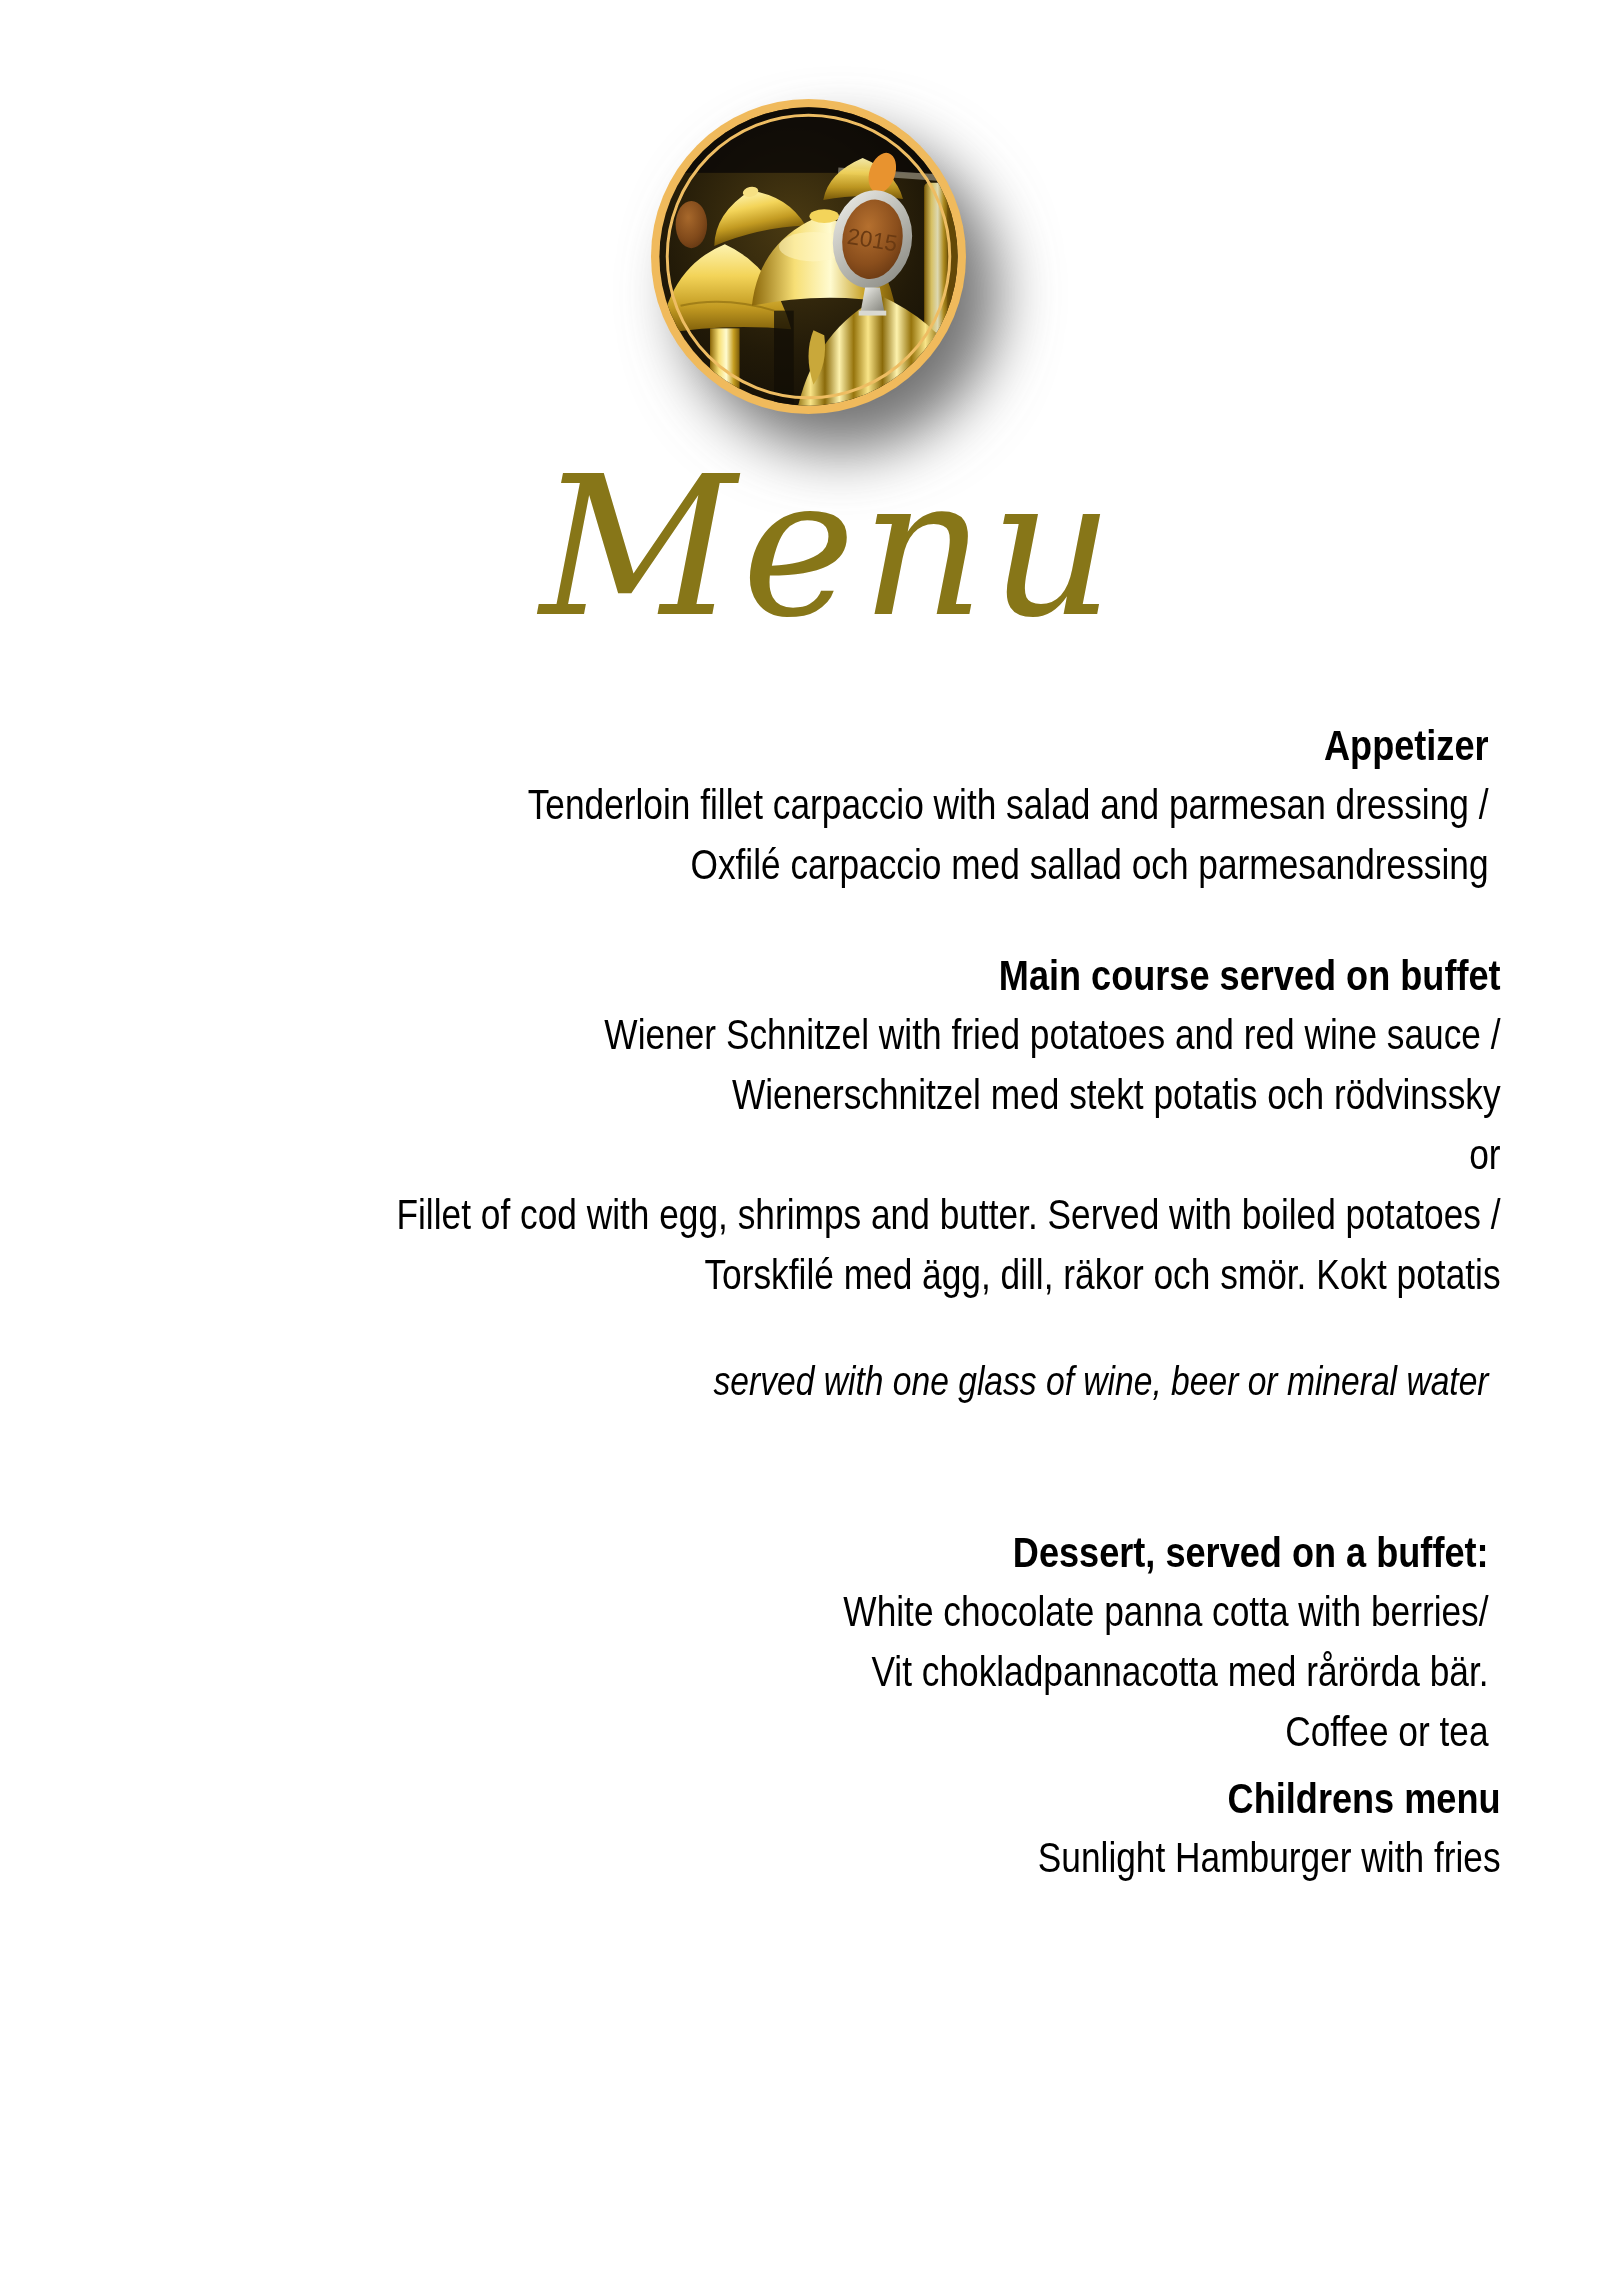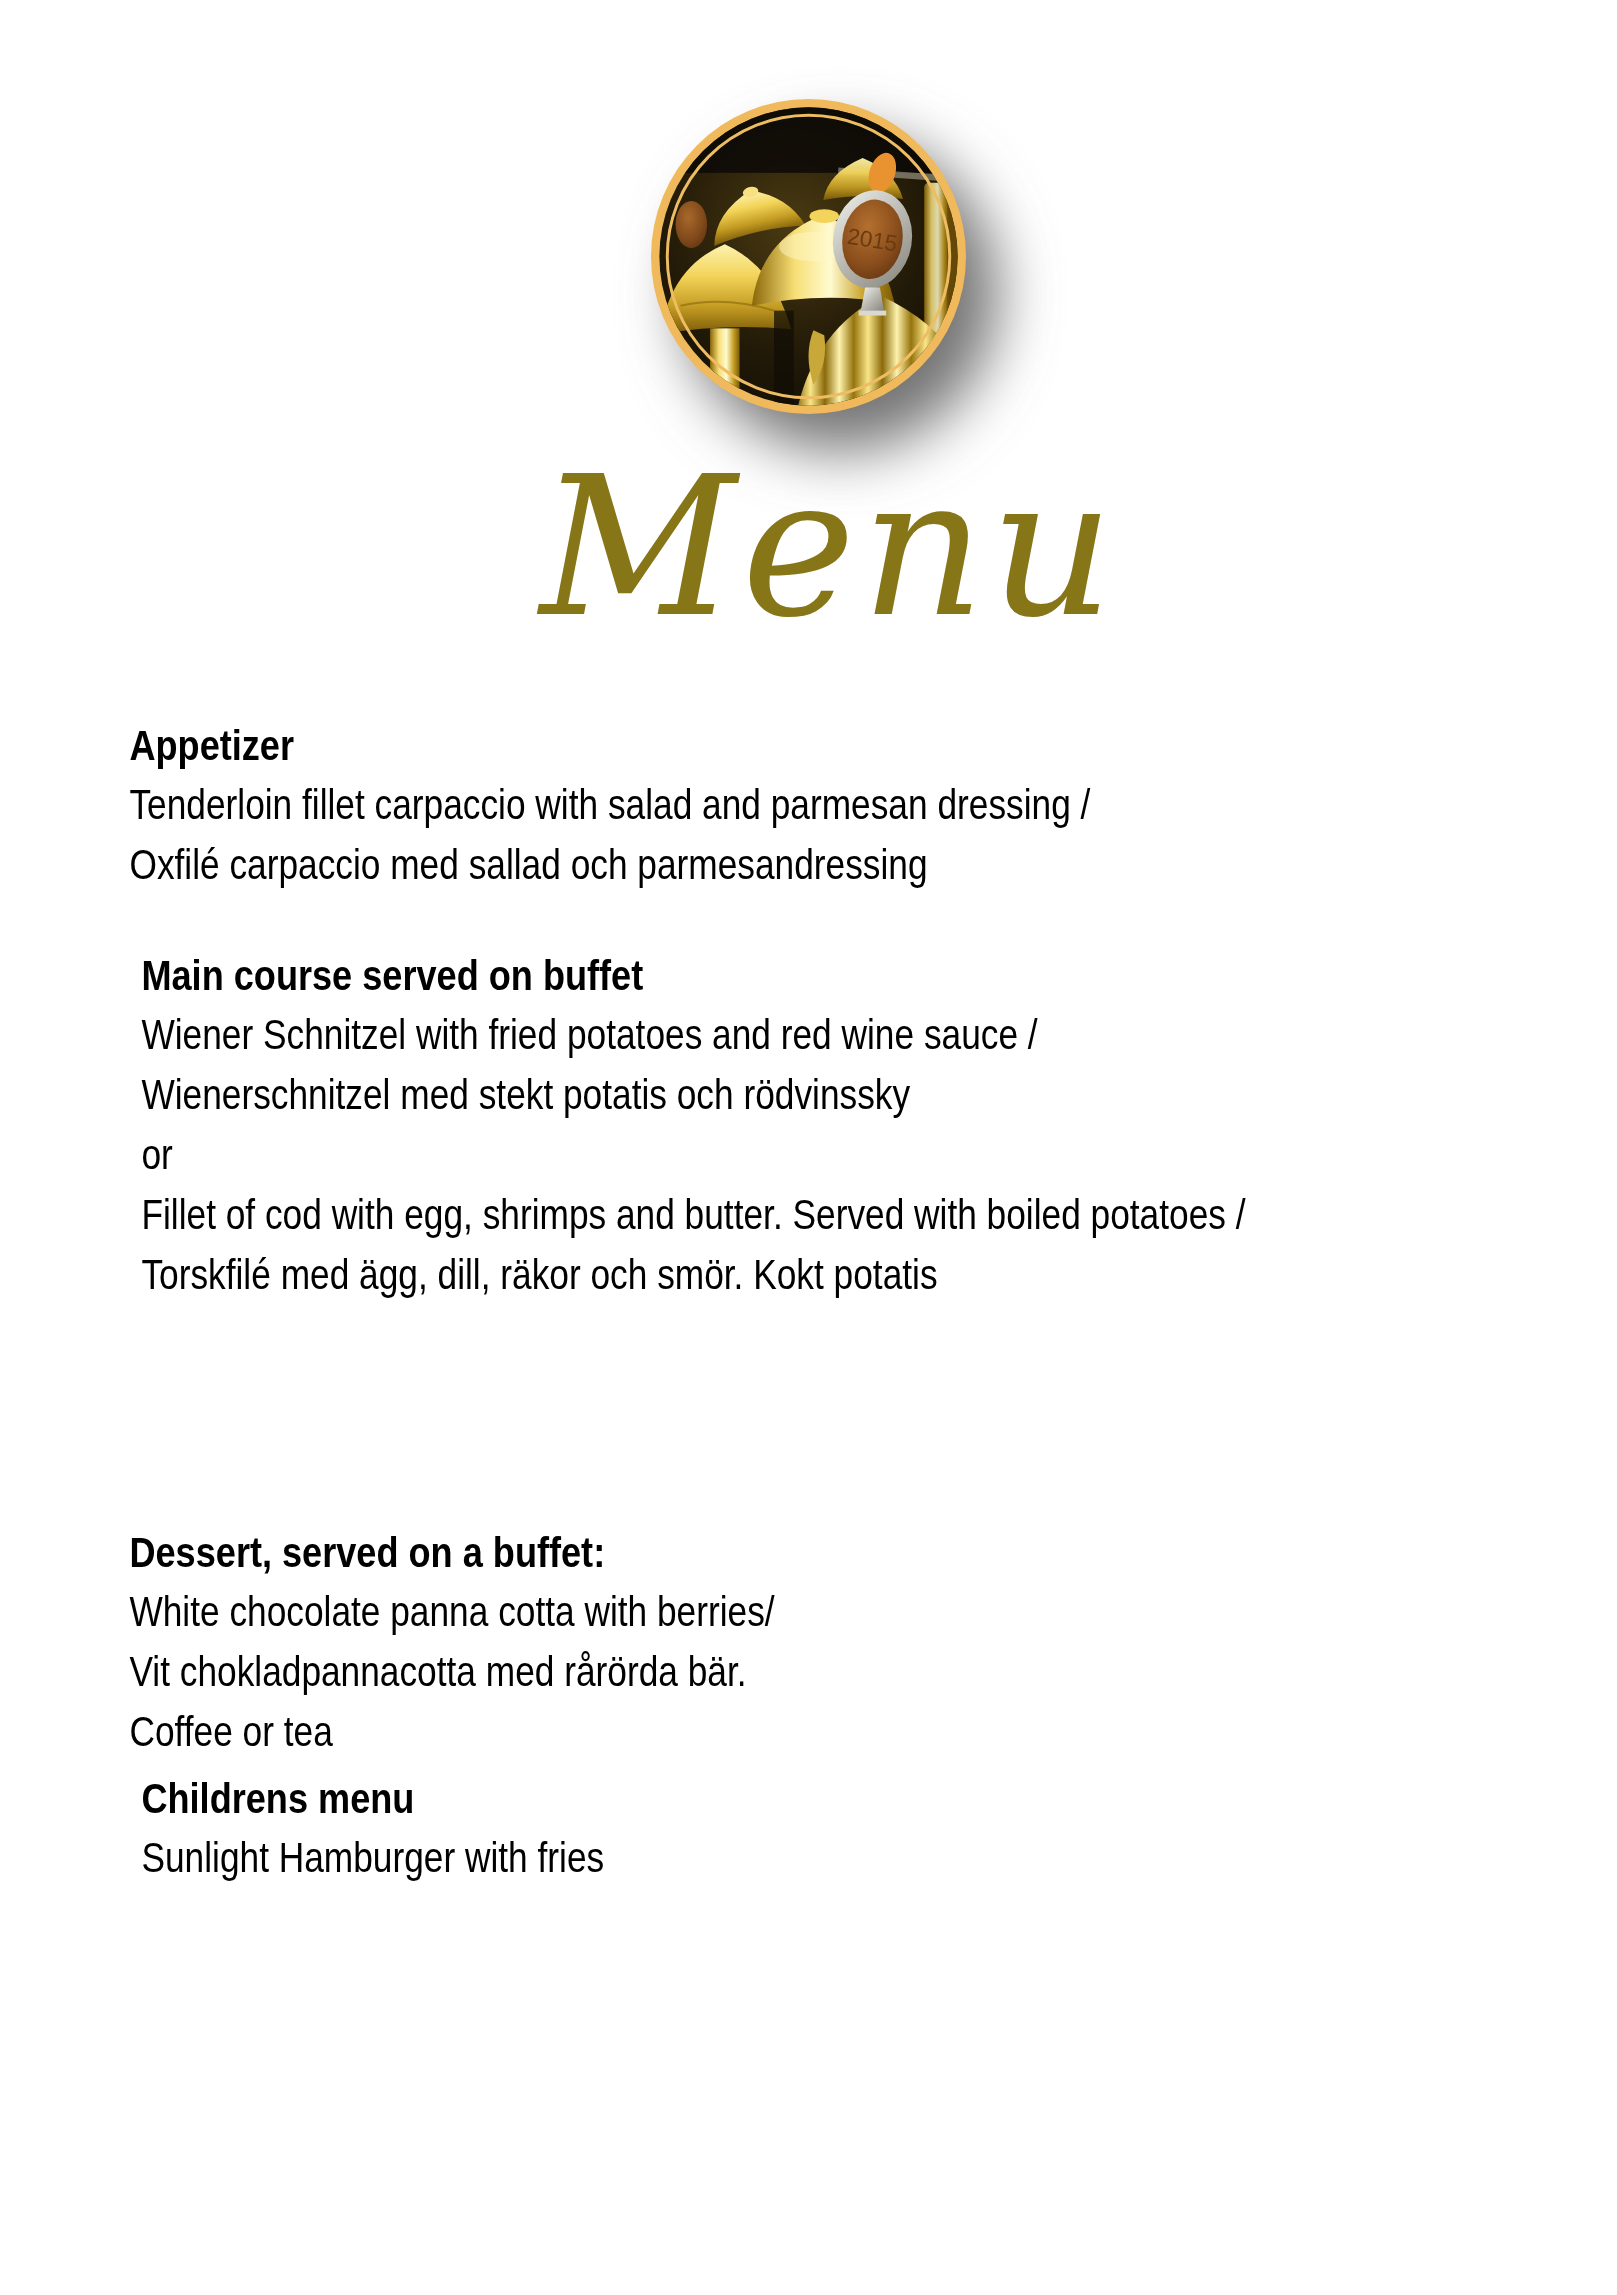--- a/index.html
+++ b/index.html
@@ -37,21 +37,21 @@
     font-size: 192px;
     line-height: 197px;
     letter-spacing: 5.5px;
     color: #877618;
   }
   
   .sec {
     position: absolute;
     left: 0;
     width: 100%;
-    text-align: left;
+    text-align: right;
   }
   .line {
     display: block;
     font-size: 42px;
     line-height: 60px;
     white-space: nowrap;
     transform: scaleX(0.84);
     transform-origin: 50% 50%;
   }
   .line.h {
@@ -180,20 +180,23 @@
 
   <section class="sec sec-main">
     <span class="line h">Main course served on buffet</span>
     <span class="line">Wiener Schnitzel with fried potatoes and red wine sauce /</span>
     <span class="line">Wienerschnitzel med stekt potatis och rödvinssky</span>
     <span class="line">or</span>
     <span class="line">Fillet of cod with egg, shrimps and butter. Served with boiled potatoes /</span>
     <span class="line">Torskfilé med ägg, dill, räkor och smör. Kokt potatis</span>
   </section>
 
+  <section class="sec sec-note">
+    <span class="line note">served with one glass of wine, beer or mineral water</span>
+  </section>
 
   <section class="sec sec-dessert">
     <span class="line h">Dessert, served on a buffet:</span>
     <span class="line">White chocolate panna cotta with berries/</span>
     <span class="line">Vit chokladpannacotta med rårörda bär.</span>
     <span class="line">Coffee or tea</span>
   </section>
 
   <section class="sec sec-children">
     <span class="line h">Childrens menu</span>

